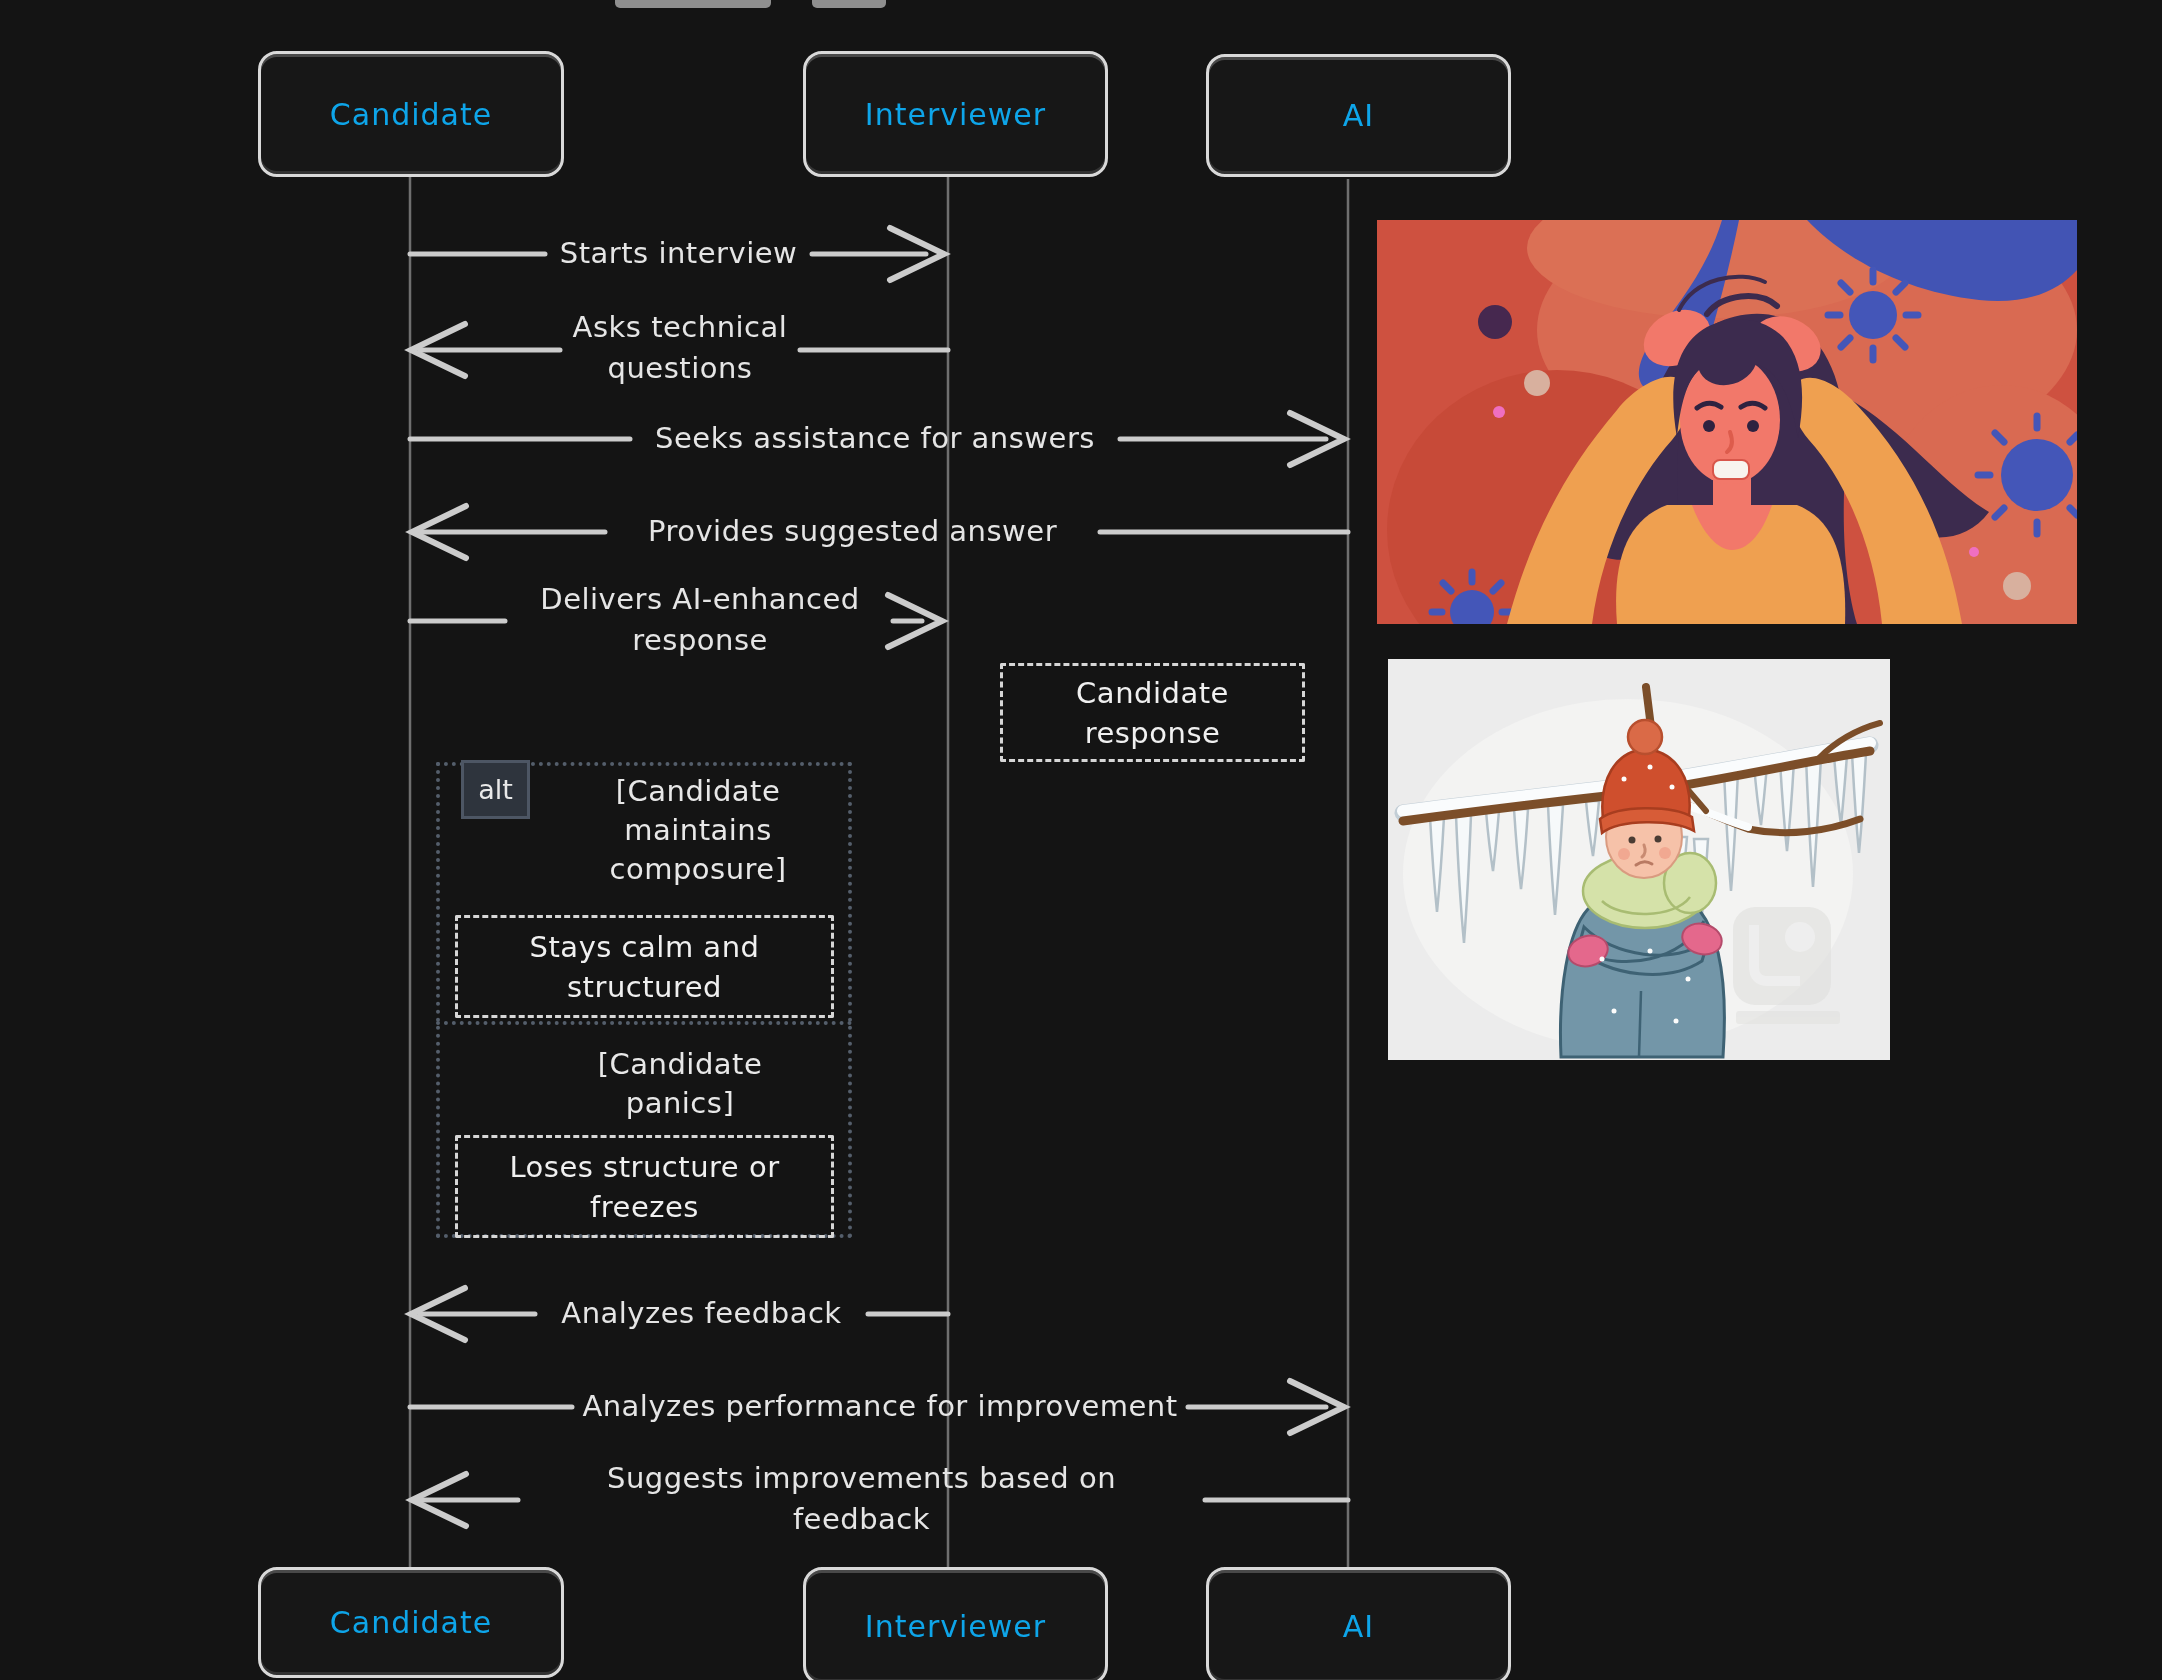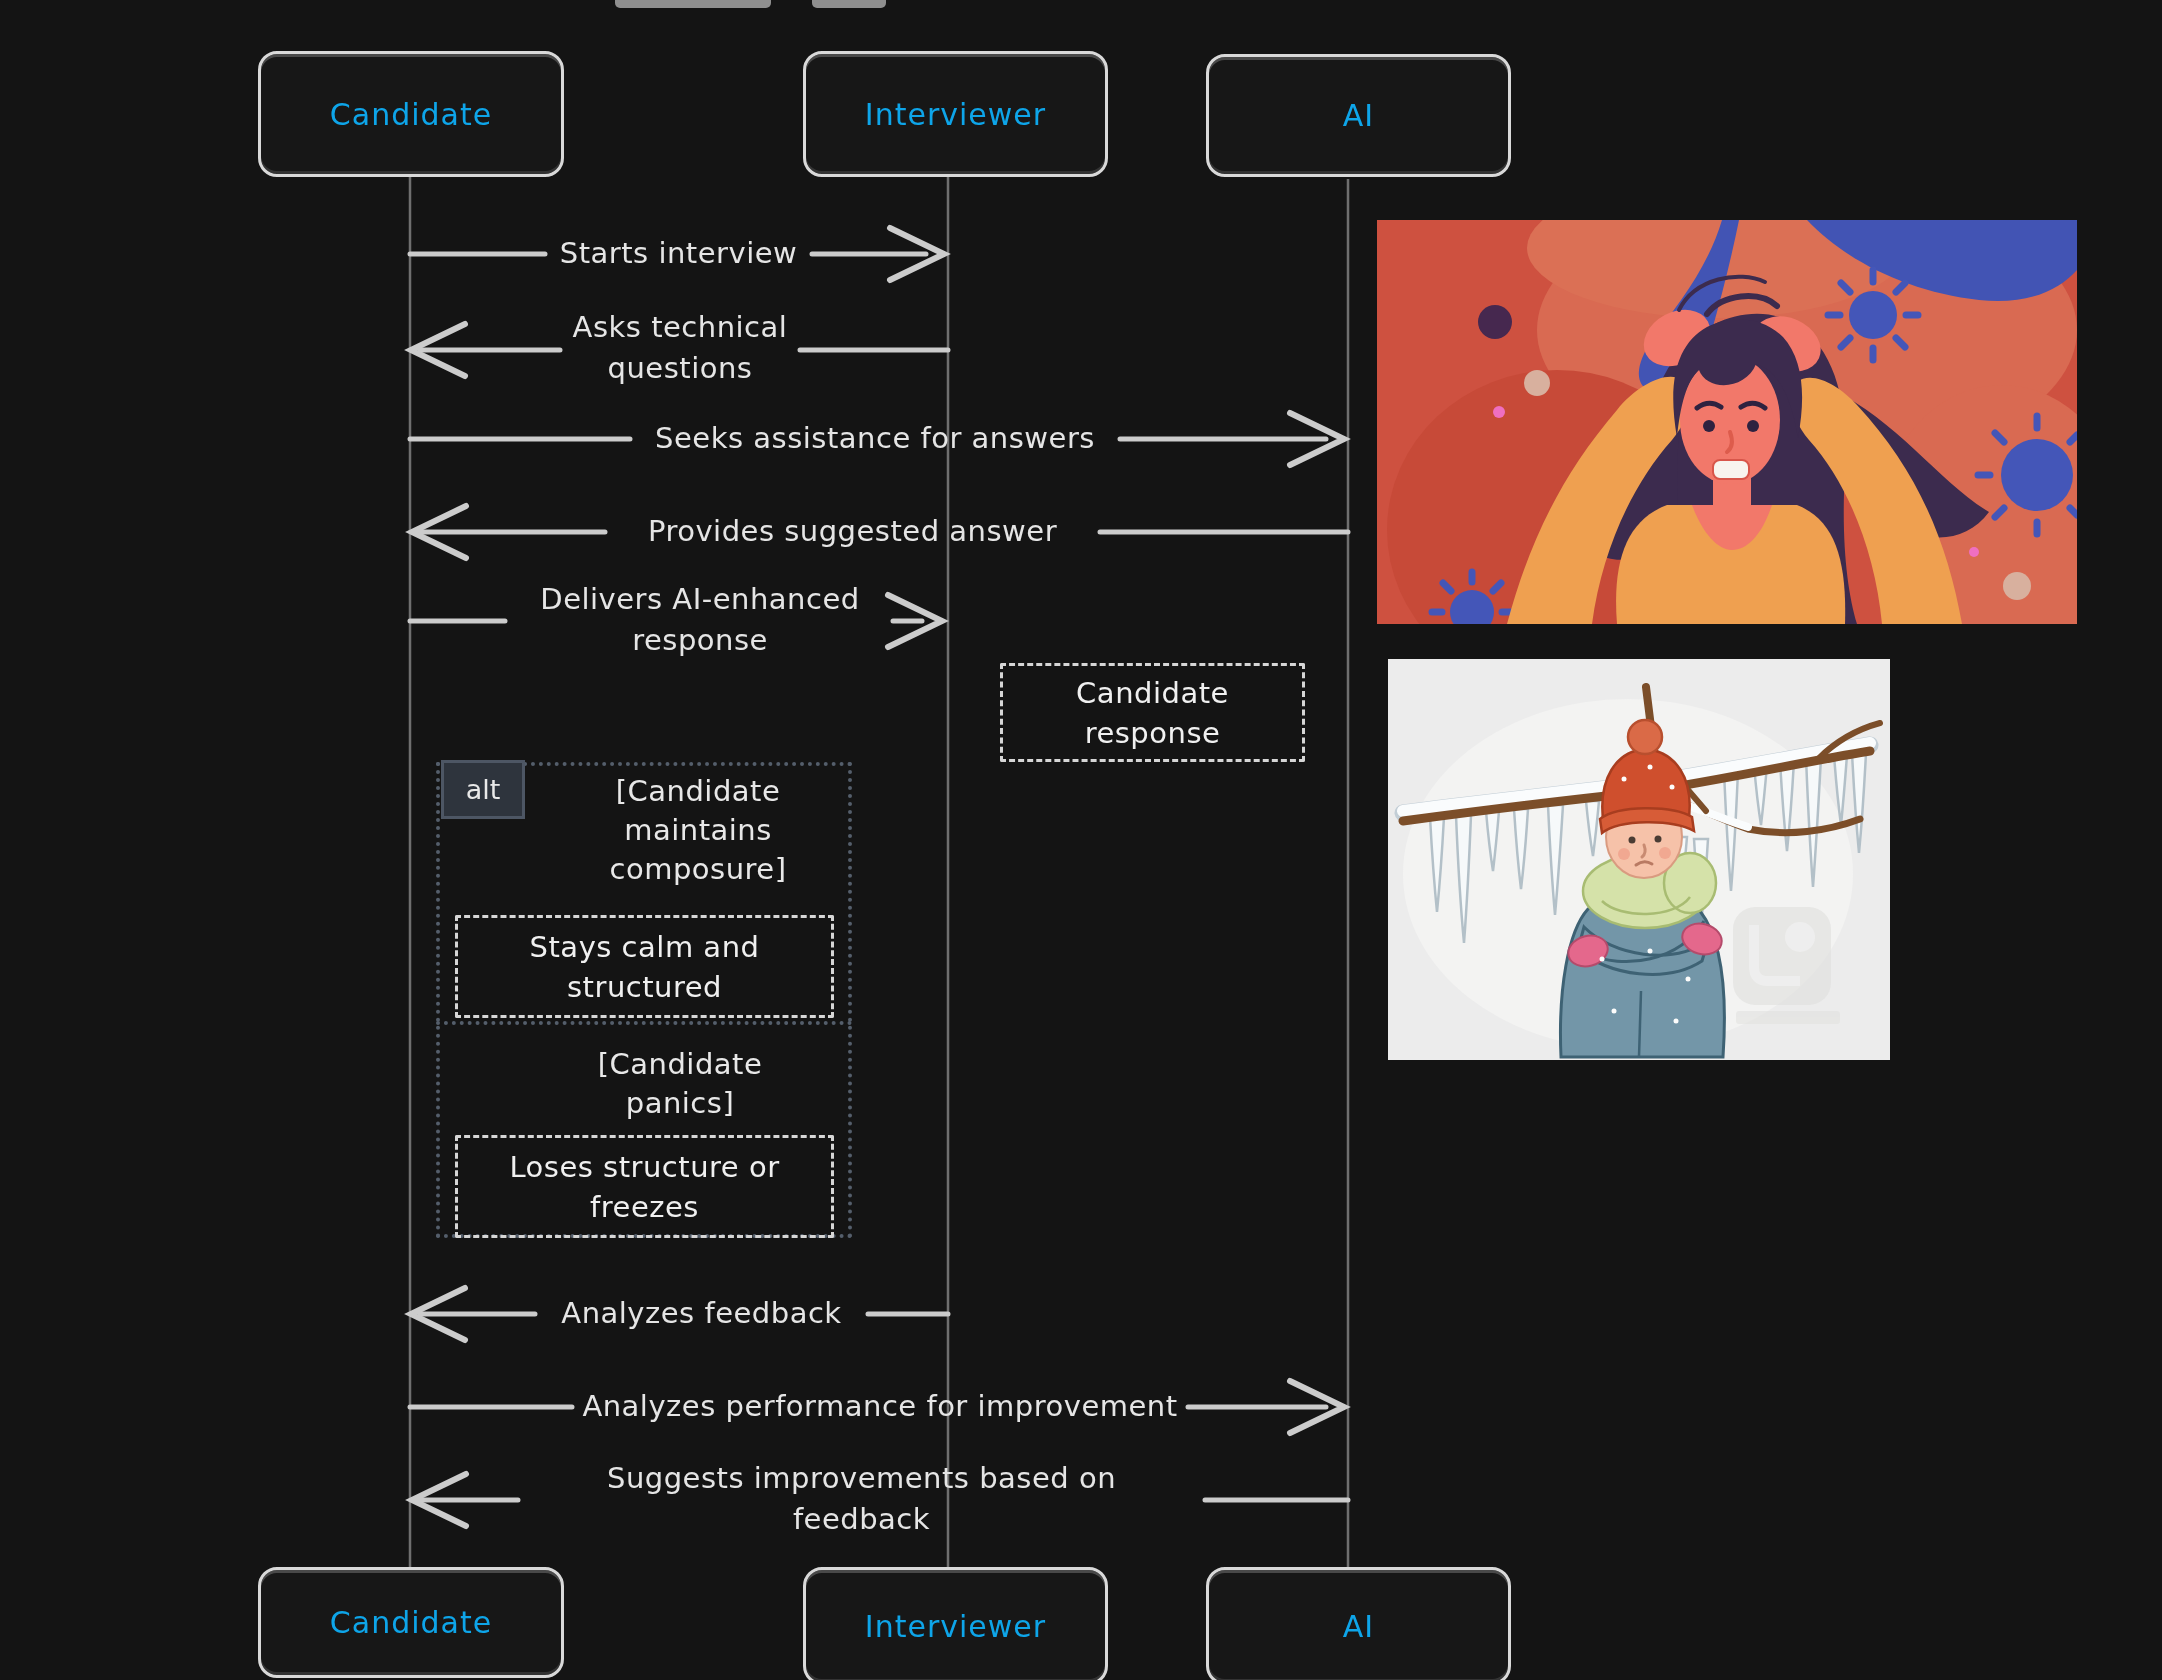--- a/index.html
+++ b/index.html
@@ -109,21 +109,21 @@
 response</div>
   <div class="msg" style="left:535px; top:1293px; width:333px;">Analyzes feedback</div>
   <div class="msg" style="left:572px; top:1386px; width:616px;">Analyzes performance for improvement</div>
   <div class="msg" style="left:518px; top:1458px; width:687px;">Suggests improvements based on
 feedback</div>
 
   <div class="note" style="left:1000px; top:663px; width:305px; height:99px;">Candidate
 response</div>
 
   <div class="alt-frame" style="left:436px; top:762px; width:416px; height:476px;"></div>
-  <div class="alt-label" style="left:441px; top:760px; width:84px; height:59px;">alt</div>
+  <div class="alt-label" style="left:461px; top:760px; width:69px; height:59px;">alt</div>
   <div class="alt-cond" style="left:520px; top:772px; width:356px;">[Candidate
 maintains
 composure]</div>
   <div class="note" style="left:455px; top:915px; width:379px; height:103px;">Stays calm and
 structured</div>
   <div class="alt-divider" style="left:436px; top:1021px; width:416px;"></div>
   <div class="alt-cond" style="left:500px; top:1045px; width:360px;">[Candidate
 panics]</div>
   <div class="note" style="left:455px; top:1135px; width:379px; height:103px;">Loses structure or
 freezes</div>

